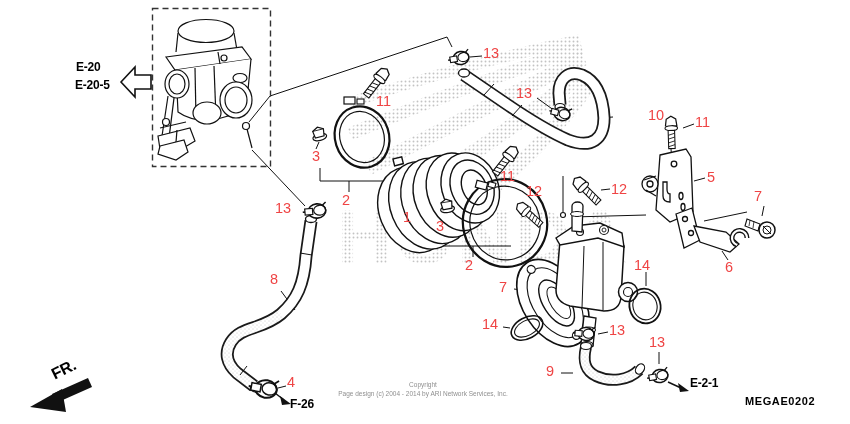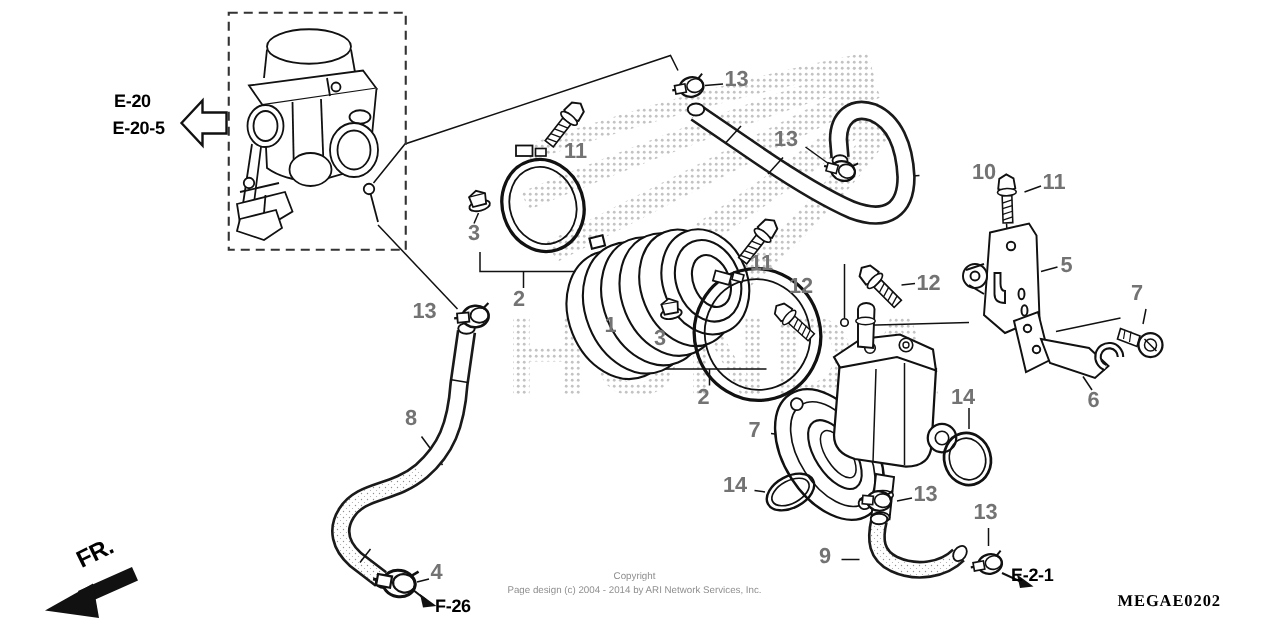--- a/index.html
+++ b/index.html
@@ -1,27 +1,27 @@
 <!DOCTYPE html>
 <html><head>
 <meta charset="utf-8">
 <style>
   html,body{margin:0;padding:0;background:#fff;}
   #stage{position:relative;width:850px;height:424px;background:#fff;overflow:hidden;
          font-family:"Liberation Sans",sans-serif;}
   #art{position:absolute;left:0;top:0;}
-  .lbl{position:absolute;font-weight:bold;font-size:14.5px;line-height:15px;color:#737373;
+  .lbl{position:absolute;font-weight:normal;font-size:14.5px;line-height:15px;color:#ef4444;
        cursor:pointer;white-space:nowrap;}
   .ref{position:absolute;font-weight:bold;font-size:12px;line-height:16px;color:#000;
        letter-spacing:-0.2px;cursor:pointer;white-space:nowrap;}
   .fr{transform:rotate(-26deg);transform-origin:left top;font-size:16px;}
   .copy{position:absolute;left:323px;top:380px;width:200px;text-align:center;
         font-size:6.5px;line-height:9px;color:#8f8f8f;}
   .code{position:absolute;left:745px;top:395px;font-size:11px;font-weight:bold;
-        letter-spacing:0.6px;color:#000;font-family:Liberation Serif, serif;}
+        letter-spacing:0.6px;color:#000;}
 </style>
 </head>
 <body>
 
 <div id="stage">
 
 <svg id="art" width="850" height="424" viewBox="0 0 850 424">
   <defs>
     <pattern id="dots" width="4" height="4" patternUnits="userSpaceOnUse">
       <circle cx="1.5" cy="1.5" r="0.95" fill="#c3c3c3"></circle>
@@ -292,21 +292,21 @@
 <div class="lbl" style="left:609px;top:323px">13</div>
 <div class="lbl" style="left:649px;top:335px">13</div>
 <div class="lbl" style="left:546px;top:364px">9</div>
 <div class="lbl" style="left:270px;top:272px">8</div>
 <div class="lbl" style="left:287px;top:375px">4</div>
 
 <div class="ref" style="left:76px;top:59px">E-20</div>
 <div class="ref" style="left:75px;top:77px">E-20-5</div>
 <div class="ref fr" style="left:49px;top:368px">FR.</div>
 <div class="ref" style="left:290px;top:396px">F-26</div>
-<div class="ref" style="left:674px;top:375px">E-2-1</div>
+<div class="ref" style="left:690px;top:375px">E-2-1</div>
 
 <div class="copy">
   <div>Copyright</div>
   <div>Page design (c) 2004 - 2014 by ARI Network Services, Inc.</div>
 </div>
 <div class="code">MEGAE0202</div>
 
 </div>
 
 </body></html>

